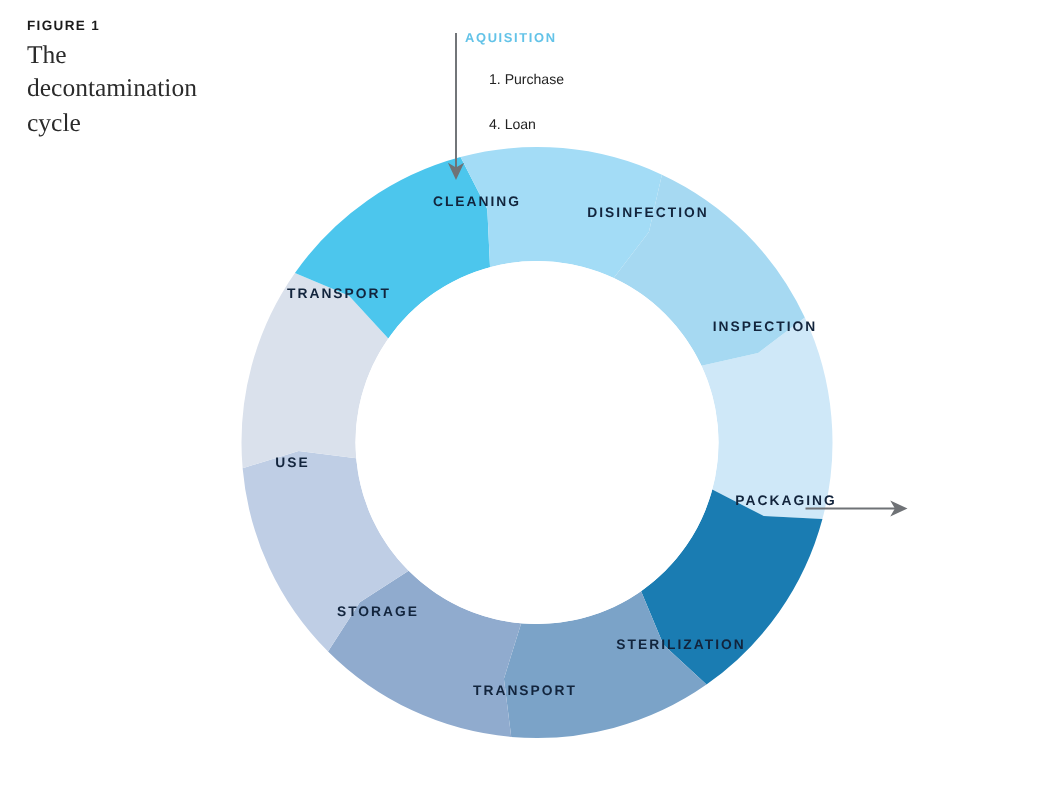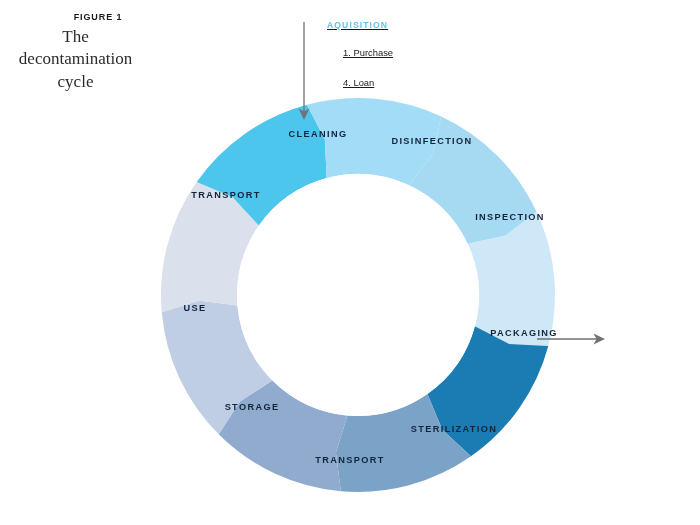--- a/index.html
+++ b/index.html
@@ -16,21 +16,20 @@
     font-family: "Liberation Sans", sans-serif;
     color: #1a1a1a;
   }
 
   
   #figure-caption {
     position: absolute;
     left: 18px;
     top: 12px;
     width: 160px;
-    text-align: center;
   }
   #figure-caption .fig-label {
     font-family: "Liberation Sans", sans-serif;
     font-size: 9px;
     font-weight: bold;
     letter-spacing: 0.9px;
     color: #1b1b1b;
     margin: 0 0 3px 0;
     line-height: 1.2;
   }
@@ -84,23 +83,22 @@
   .callout .callout-item {
     font-family: "Liberation Sans", sans-serif;
     font-size: 9.4px;
     font-weight: normal;
     color: #222222;
     line-height: 1.45;
     margin: 16px;
     white-space: nowrap;
   }
   #callout-acquisition {
-    left: 327px;
+    left: 310px;
     top: 20px;
-    text-decoration: underline;
   }
   #callout-disposal {
     left: 611px;
     top: 332px;
   }
 </style>
 </head>
 <body>
 
 <div id="figure-caption">

